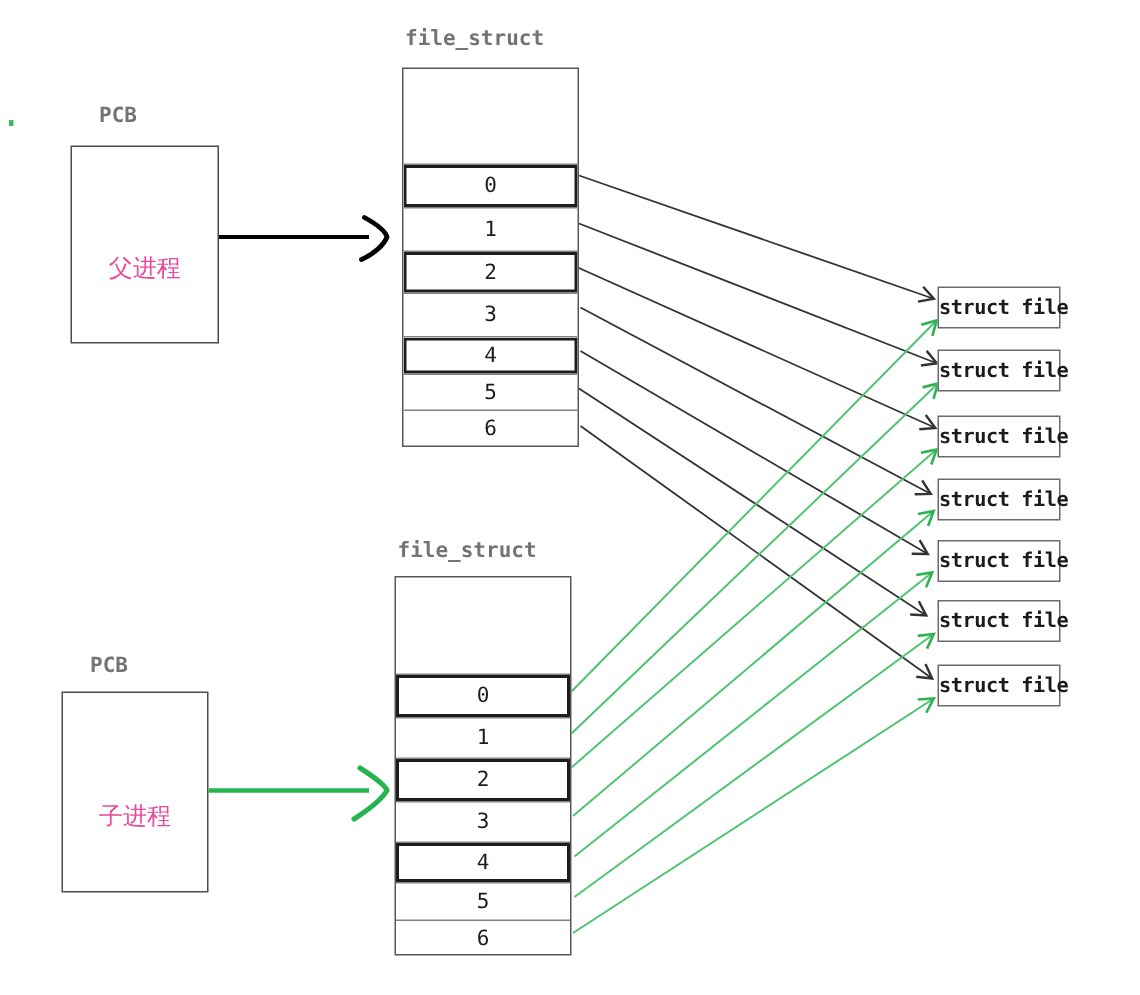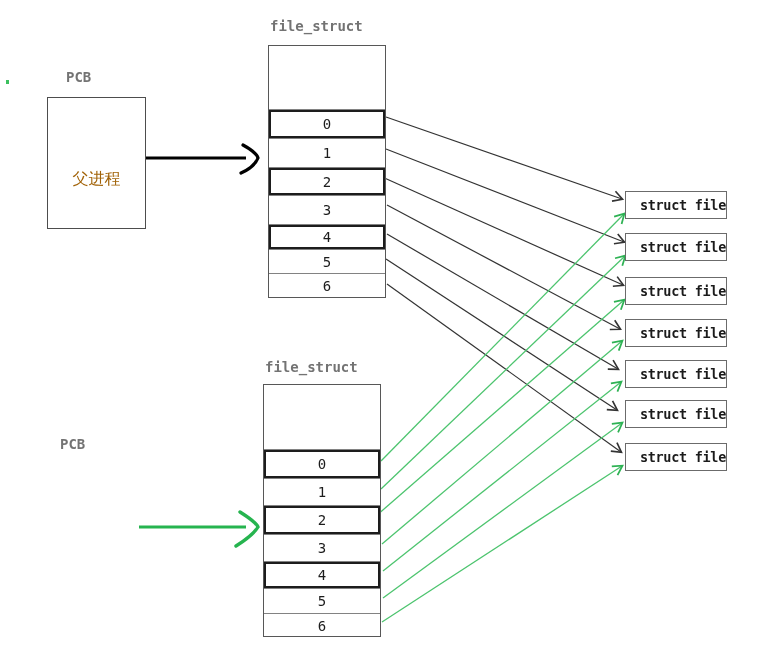--- a/index.html
+++ b/index.html
@@ -3,29 +3,29 @@
 <meta charset="utf-8">
 <style>
   html,body{margin:0;padding:0;background:#fff;}
   .screen{position:relative;width:760px;height:663px;background:#ffffff;overflow:hidden;
           font-family:"DejaVu Sans Mono","Liberation Mono",monospace;}
   svg.overlay{position:absolute;left:0;top:0;pointer-events:none;}
   .lbl{position:absolute;font:bold 14px "DejaVu Sans Mono","Liberation Mono",monospace;
        color:#737373;white-space:pre;}
   .pcb-box{position:absolute;border:1.5px solid #4d4d4d;background:#fff;
            display:flex;align-items:center;justify-content:center;box-sizing:border-box;}
-  .pcb-box span{font:16px "Liberation Sans","DejaVu Sans",sans-serif;color:#a16207;margin-top:33px;}
+  .pcb-box span{font:16px "Liberation Sans","DejaVu Sans",sans-serif;color:#ec4899;margin-top:33px;}
   .fs-table{position:absolute;border:1px solid #575757;background:#fff;box-sizing:border-box;
             display:flex;flex-direction:column;overflow:hidden;}
   .r{display:flex;align-items:center;justify-content:center;flex-shrink:0;
      font:14px "DejaVu Sans Mono","Liberation Mono",monospace;color:#1c1c1c;box-sizing:border-box;}
   .sep{border-top:1px solid #828282;}
   .hl{box-shadow:inset 0 0 0 2px #1d1d1d;}
-  .fbox{position:absolute;left:625px;width:102px;height:28px;border:1px solid #6b6b6b;
-        background:#fff;display:flex;align-items:center;justify-content:flex-end;box-sizing:border-box;}
+  .fbox{position:absolute;left:625px;width:82px;height:28px;border:1px solid #6b6b6b;
+        background:#fff;display:flex;align-items:center;justify-content:flex-start;box-sizing:border-box;}
   .fbox span{font:600 13.5px "DejaVu Sans Mono","Liberation Mono",monospace;
              color:#1b1b1b;letter-spacing:-0.3px;white-space:pre;}
   .speck{position:absolute;left:6px;top:80px;width:3px;height:4px;background:#3cc05e;}
 </style>
 </head>
 <body>
 
 <div class="screen">
 
   <svg class="overlay" width="760" height="663" viewBox="0 0 760 663">
@@ -78,20 +78,23 @@
     <div class="r sep hl" style="height:29px">0</div>
     <div class="r sep" style="height:29px">1</div>
     <div class="r sep hl" style="height:28px">2</div>
     <div class="r sep" style="height:29px">3</div>
     <div class="r sep hl" style="height:25px">4</div>
     <div class="r sep" style="height:24px">5</div>
     <div class="r sep" style="height:25px">6</div>
   </div>
 
   <div class="lbl" style="left:60px;top:436px">PCB</div>
+  <div class="pcb-box" style="left:41px;top:461px;width:98px;height:134px">
+    <span>子进程</span>
+  </div>
 
   <div class="lbl" style="left:265px;top:359px">file_struct</div>
   <div class="fs-table" style="left:263px;top:384px;width:118px;height:253px">
     <div class="r" style="height:64px"></div>
     <div class="r sep hl" style="height:29px">0</div>
     <div class="r sep" style="height:27px">1</div>
     <div class="r sep hl" style="height:29px">2</div>
     <div class="r sep" style="height:27px">3</div>
     <div class="r sep hl" style="height:27px">4</div>
     <div class="r sep" style="height:25px">5</div>

